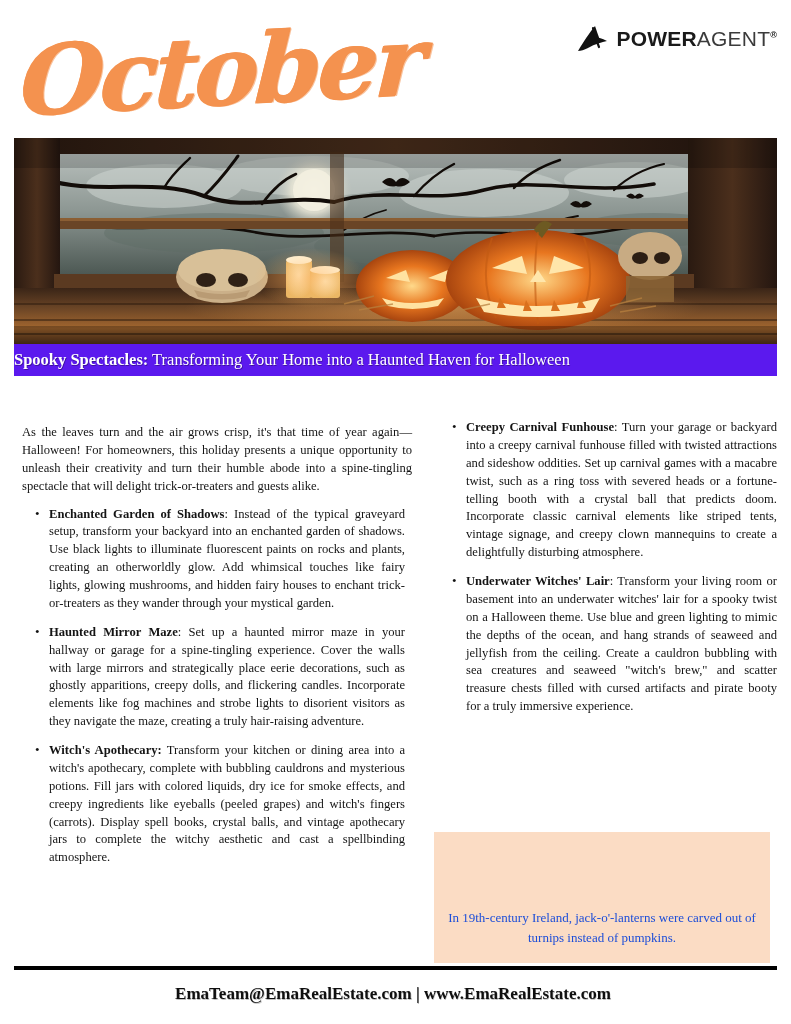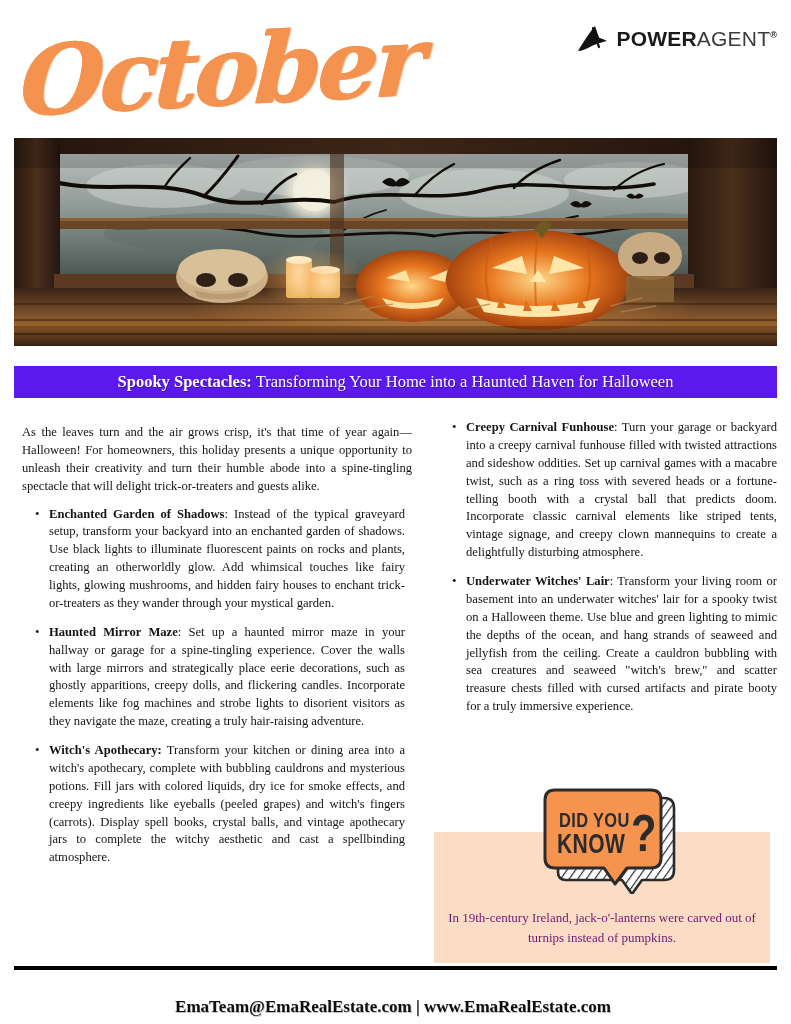--- a/index.html
+++ b/index.html
@@ -97,27 +97,26 @@
     height: 208px;
     overflow: hidden;
     background: #1b1410;
   }
   .hero svg { display: block; width: 763px; height: 208px; }
 
   
   .banner {
     position: absolute;
     left: 14px;
-    top: 366px;
+    top: 344px;
     width: 763px;
     height: 32px;
     background: #5B19EE;
     display: flex;
     align-items: center;
-    justify-content: center;
   }
   .banner-text {
     font-family: "Liberation Serif", "DejaVu Serif", serif;
     font-size: 16.5px;
     color: #ffffff;
     white-space: nowrap;
     text-shadow: 0.7px 0.7px 0 rgba(0,0,0,0.35);
   }
   .banner-text b { font-weight: bold; }
 
@@ -172,21 +171,21 @@
     background: #FBDCC4;
   }
   .dyk-text {
     position: absolute;
     left: 14px;
     right: 14px;
     bottom: 16px;
     text-align: center;
     font-size: 13px;
     line-height: 1.5;
-    color: #701a75;
+    color: #1d4ed8;
   }
   .dyk-badge {
     position: absolute;
     left: 527px;
     top: 786px;
     width: 150px;
     height: 108px;
   }
   .dyk-badge svg { display: block; width: 150px; height: 108px; }
   .dyk-badge-label {
@@ -233,21 +232,20 @@
     position: absolute;
     left: 0;
     top: 984px;
     width: 786px;
     text-align: center;
     font-family: "Liberation Serif", "DejaVu Serif", serif;
     font-weight: bold;
     font-size: 17px;
     color: #0f0f0f;
     text-shadow: 0.6px 0.6px 0 rgba(0,0,0,0.25);
-    margin-top: 13px;
   }
 </style>
 </head>
 <body>
 
 <div class="page">
 
   <div class="masthead">
 
     <div class="brand">
@@ -451,36 +449,17 @@
           <span class="lead">Underwater Witches' Lair</span><span>: Transform your living room or basement into an underwater witches' lair for a spooky twist on a Halloween theme. Use blue and green lighting to mimic the depths of the ocean, and hang strands of seaweed and jellyfish from the ceiling. Create a cauldron bubbling with sea creatures and seaweed "witch's brew," and scatter treasure chests filled with cursed artifacts and pirate booty for a truly immersive experience.</span>
         </li>
       </ul>
     </div>
   </div>
 
   <div class="dyk">
     <div class="dyk-text">In 19th-century Ireland, jack-o'-lanterns were carved out of turnips instead of pumpkins.</div>
   </div>
 
-  <div class="dyk-badge">
-    <svg viewBox="0 0 150 108">
-      <defs>
-        <pattern id="hatch" width="7" height="7" patternTransform="rotate(35)" patternUnits="userSpaceOnUse">
-          <rect width="7" height="7" fill="#ffffff"></rect>
-          <line x1="0" y1="0" x2="0" y2="7" stroke="#2b2b2b" stroke-width="2.4"></line>
-        </pattern>
-      </defs>
-
-      <path d="M24 12 q0 -8 8 -8 h98 q10 0 10 10 v62 q0 10 -10 10 h-22 l-10 14 -10 -14 h-56 q-8 0 -8 -8 z" transform="translate(7,8)" fill="url(#hatch)" stroke="#2b2b2b" stroke-width="2.6" stroke-linejoin="round"></path>
-
-      <path d="M18 14 q0 -10 10 -10 h96 q10 0 10 10 v58 q0 10 -10 10 h-24 l-12 16 -11 -16 h-49 q-10 0 -10 -10 z" fill="#F5934F" stroke="#2b2b2b" stroke-width="3" stroke-linejoin="round"></path>
-    </svg>
-    <div class="dyk-badge-label">
-      <div class="dyk-l1">DID YOU</div>
-      <div class="dyk-l2">KNOW</div>
-      <div class="dyk-q">?</div>
-    </div>
-  </div>
 
   <div class="footer-rule"></div>
   <div class="footer-text">EmaTeam@EmaRealEstate.com | www.EmaRealEstate.com</div>
 
 </div>
 
 </body></html>

